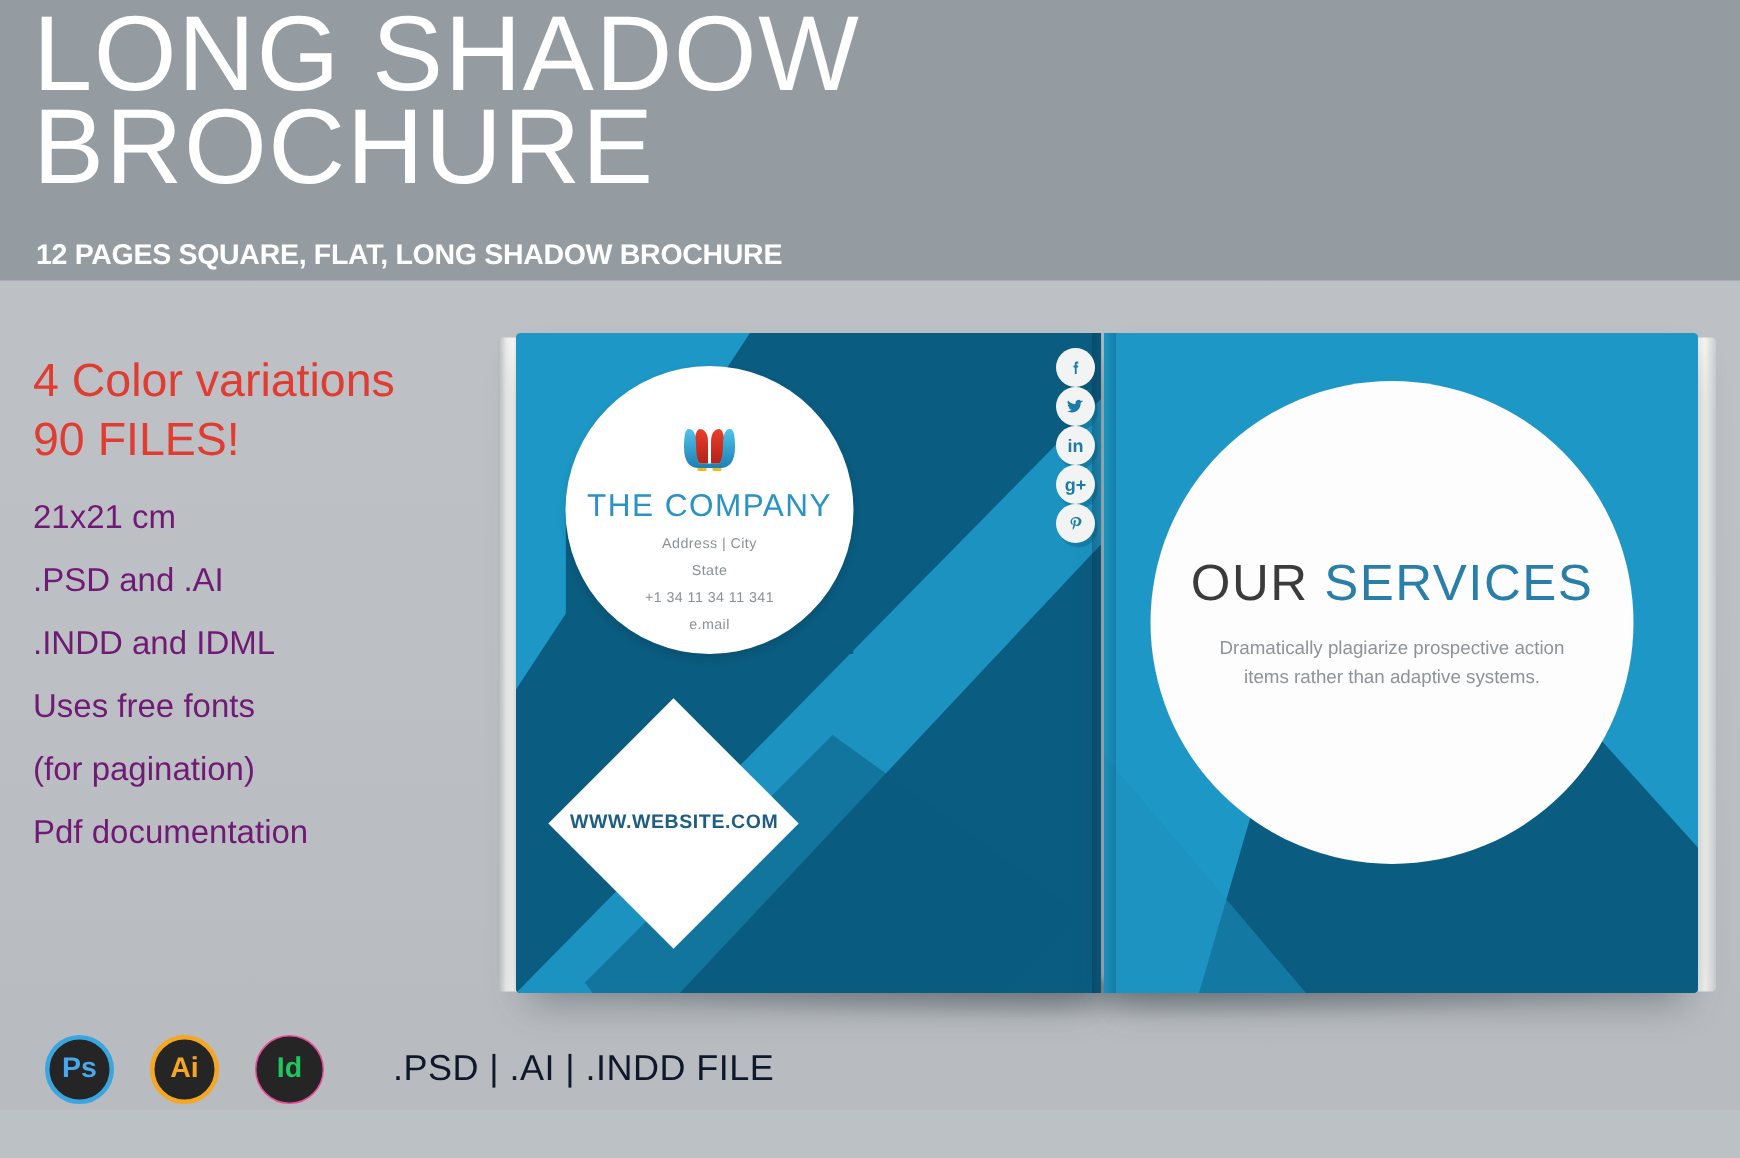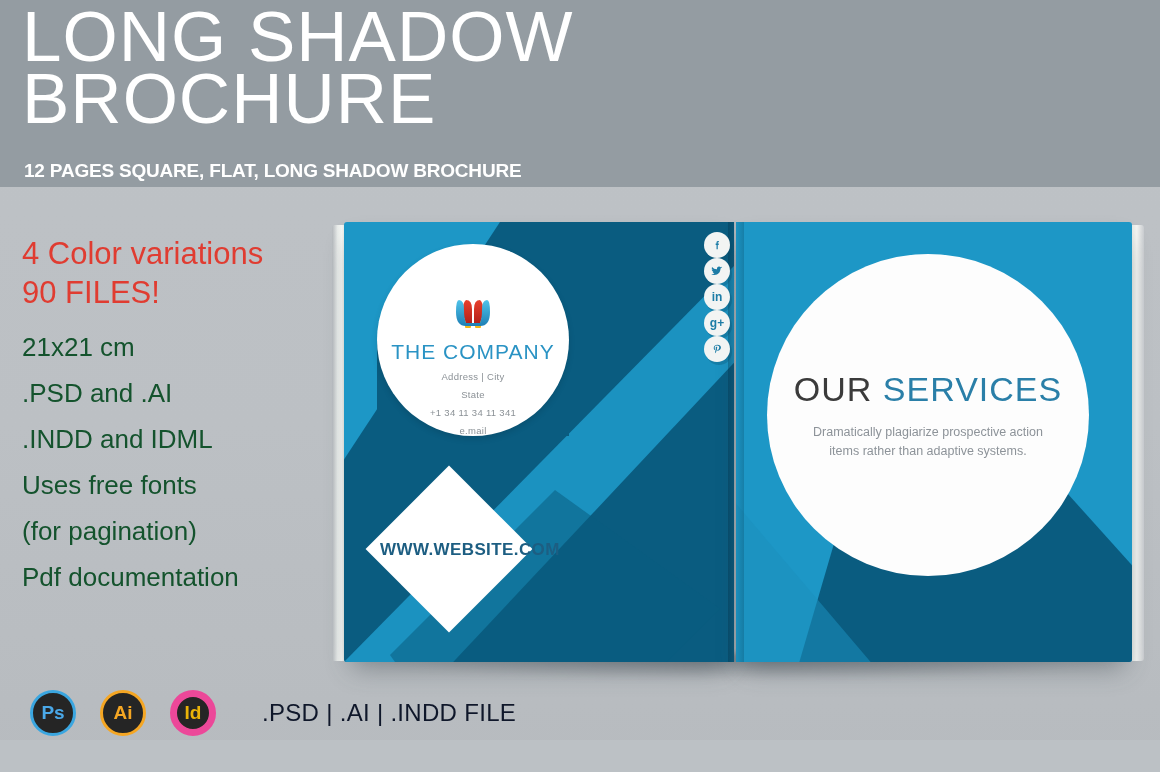--- a/index.html
+++ b/index.html
@@ -19,33 +19,33 @@
   
   .hdr-title{position:absolute;left:22px;top:6px;width:900px;
     color:#ffffff;font-size:71px;line-height:62px;letter-spacing:1px;
     font-weight:300;font-family:"Liberation Sans", sans-serif;}
   .hdr-title .l2{display:block;}
   .hdr-sub{position:absolute;left:24px;top:160px;color:#ffffff;
     font-size:19px;font-weight:700;letter-spacing:-0.2px;}
 
   
   .features{position:absolute;left:22px;top:238px;width:300px;}
-  .feat{font-size:26px;line-height:1.0;color:#14532d;margin-bottom:20px;
+  .feat{font-size:22px;line-height:1.0;color:#701a75;margin-bottom:20px;
         font-weight:400;letter-spacing:0px;}
   .feat.red{color:#e03c31;font-size:31px;margin-bottom:8px;}
   .feat.red.second{margin-bottom:26px;}
 
   
   .footer{position:absolute;left:30px;top:690px;display:flex;align-items:center;gap:16px;}
   .adobe{width:46px;height:46px;border-radius:50%;background:#252525;
     display:flex;align-items:center;justify-content:center;
     font-size:19px;font-weight:700;margin-right:8px;box-sizing:border-box;}
   .adobe.ps{border:3px solid #3aa6e0;color:#4aa8e8;}
   .adobe.ai{border:3px solid #f5a623;color:#f5a623;}
-  .adobe.id{border:7px solid #ec4899;color:#eab308;}
+  .adobe.id{border:1px solid #ec4899;color:#22c55e;}
   .footer-label{margin-left:22px;font-size:24px;color:#0f172a;letter-spacing:0.3px;}
 
   
   #spread{position:absolute;left:332px;top:222px;width:812px;height:440px;}
 
   .page{position:absolute;top:0;height:440px;overflow:hidden;
         box-shadow:0 14px 24px -8px rgba(60,70,78,.45);}
   .page-left{left:12px;width:390px;border-radius:3px 0 0 3px;
      background:#1d97c6;}
   .page-right{left:404px;width:396px;border-radius:0 3px 3px 0;
@@ -79,33 +79,33 @@
   
   .circle-company{position:absolute;left:33px;top:22px;width:192px;height:192px;
      border-radius:50%;background:#ffffff;z-index:20;
      box-shadow:0 3px 6px rgba(0,0,0,.12);}
   .circle-shadow{position:absolute;left:33px;top:22px;width:192px;height:192px;
      z-index:10;
      background:#0a5c80;
      clip-path:polygon(50% 0%,100% 40%,100% 100%,0% 100%,0% 50%);
      border-radius:0;}
   .cc-inner{position:absolute;left:0;top:0;width:192px;height:192px;
-     display:flex;flex-direction:column;align-items:center;justify-content:flex-end;
+     display:flex;flex-direction:column;align-items:center;justify-content:center;
      padding-top:24px;box-sizing:border-box;}
   .cc-name{font-size:21px;color:#2a93c4;letter-spacing:1px;font-weight:300;margin-top:4px;}
   .cc-line{font-size:9.5px;color:#8b9196;margin-top:7px;letter-spacing:.3px;}
 
   
   .logo-mark{width:44px;height:40px;position:relative;}
 
   
   .diamond{position:absolute;left:46px;top:268px;width:118px;height:118px;
      background:#ffffff;transform:rotate(45deg);z-index:20;}
   .diamond-label{position:absolute;left:36px;top:318px;width:140px;z-index:21;
-     font-size:17px;font-weight:700;color:#1d5e82;letter-spacing:.4px;text-align:left;}
+     font-size:13px;font-weight:700;color:#1d5e82;letter-spacing:.4px;text-align:left;}
   .diamond-shadow{position:absolute;left:46px;top:268px;width:330px;height:330px;z-index:11;
      background:#0a5c80;
      clip-path:polygon(50% 0%, 100% 36%, 36% 100%, 0% 50%);
      opacity:.55;}
 
   
   .rshadow{position:absolute;left:0;top:0;width:396px;height:440px;
      background:#0a5c80;
      clip-path:polygon(42% 20%, 100% 78%, 100% 100%, 16% 100%);}
   .rs-band{position:absolute;left:0;top:0;width:396px;height:440px;

